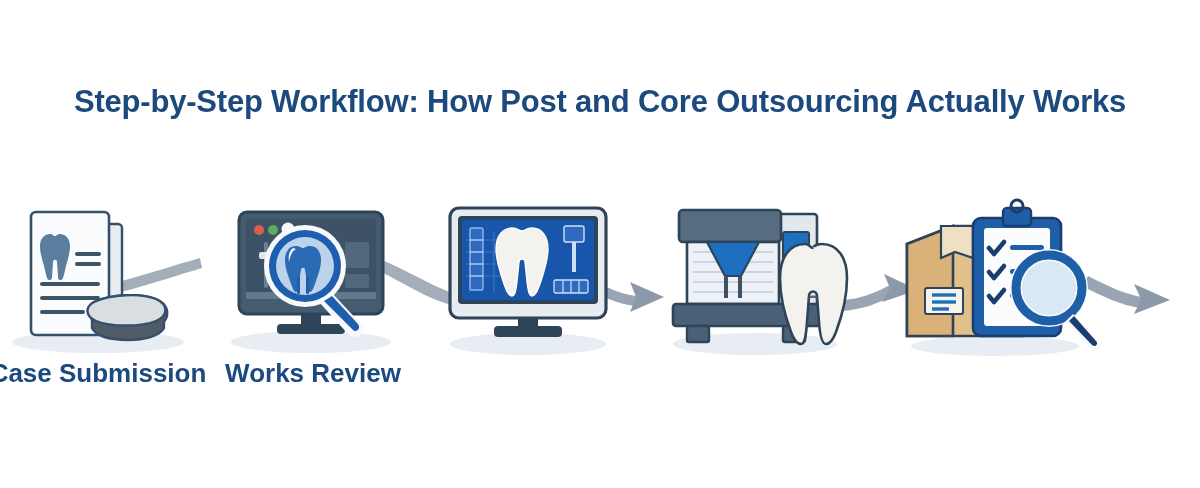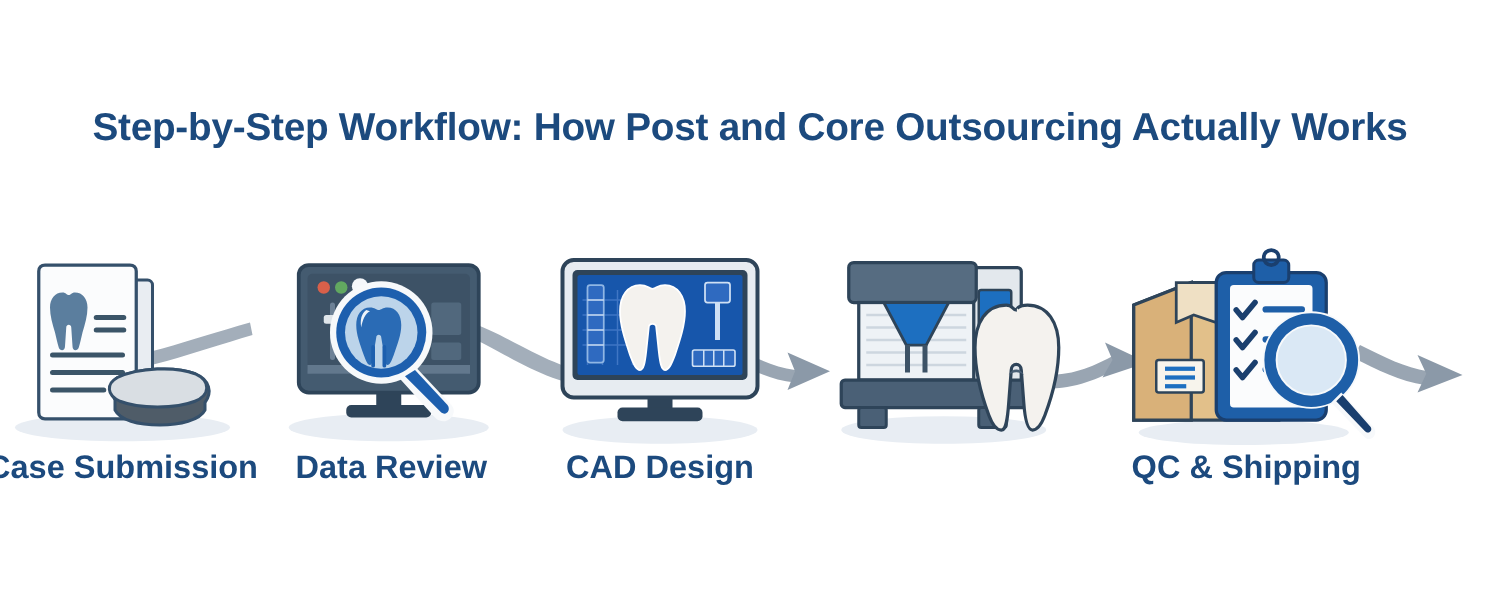--- a/index.html
+++ b/index.html
@@ -172,21 +172,21 @@
             <path d="M103,50 C96,50 92,56 92,64 C92,72 95,79 98,88 C100,93 101,96 103,96 C105,96 105,92 106,86 L108,74 C108,71 112,71 112,74 L114,86 C115,92 115,96 117,96 C119,96 120,93 122,88 C125,79 128,72 128,64 C128,56 124,50 117,50 C113,50 112,52 110,52 C108,52 107,50 103,50 Z" fill="#2a6bb5"></path>
             <path d="M100,52 C96,55 95,60 96,66 C97,60 99,55 103,53 Z" fill="#eef4fa"></path>
             <rect x="104" y="80" width="3" height="18" rx="1.5" fill="#1d5fae"></rect>
             <rect x="113" y="80" width="3" height="18" rx="1.5" fill="#1d5fae"></rect>
 
             <path d="M138,96 L168,128 C173,133 168,141 162,141 C159,141 157,140 155,138 L126,106 Z" fill="#f7f9fb"></path>
             <path d="M139,100 L165,128 C168,132 164,137 160,134 L131,105 Z" fill="#1d5fae"></path>
           </g>
         </svg>
       </div>
-      <div class="step-label">Data Review</div>
+      <div class="step-label">Works Review</div>
     </div>
 
     <div class="step" id="step-3">
       <div class="icon-box">
         <svg width="240" height="160" viewBox="0 0 240 160">
           <ellipse cx="120" cy="148" rx="78" ry="11" fill="#e8edf3"></ellipse>
 
           <rect x="110" y="116" width="20" height="18" fill="#2e4459"></rect>
           <rect x="86" y="130" width="68" height="11" rx="4" fill="#2e4459"></rect>
 
@@ -221,21 +221,20 @@
           <rect x="164" y="46" width="4" height="30" fill="#cfe0f4"></rect>
 
           <rect x="146" y="84" width="34" height="13" rx="1.5" fill="#2f6ac0" stroke="#cfe0f4" stroke-width="1.3"></rect>
           <g stroke="#cfe0f4" stroke-width="1.2">
             <line x1="155" y1="84" x2="155" y2="97"></line>
             <line x1="163" y1="84" x2="163" y2="97"></line>
             <line x1="171" y1="84" x2="171" y2="97"></line>
           </g>
         </svg>
       </div>
-      <div class="step-label">CAD Design</div>
     </div>
 
     <div class="step" id="step-4">
       <div class="icon-box">
         <svg width="240" height="160" viewBox="0 0 240 160">
           <ellipse cx="118" cy="148" rx="82" ry="11" fill="#e8edf3"></ellipse>
 
           <rect x="138" y="18" width="42" height="106" rx="3" fill="#e3e8ed" stroke="#2e4459" stroke-width="2.6"></rect>
           <rect x="146" y="36" width="26" height="56" rx="2" fill="#1d6fc0" stroke="#2e4459" stroke-width="2"></rect>
 
@@ -299,17 +298,16 @@
 
           <g>
             <circle cx="172" cy="92" r="39" fill="#f7f9fb"></circle>
             <circle cx="172" cy="92" r="33" fill="none" stroke="#1e5fa8" stroke-width="9"></circle>
             <circle cx="172" cy="92" r="27" fill="#dae8f5"></circle>
             <path d="M196,118 L222,146 C226,151 220,158 215,154 L188,126 Z" fill="#f7f9fb"></path>
             <path d="M197,120 L219,145 C222,148 218,152 215,149 L192,125 Z" fill="#1a3f6e"></path>
           </g>
         </svg>
       </div>
-      <div class="step-label">QC &amp; Shipping</div>
     </div>
 
   </div>
 </div>
 
 </body></html>

